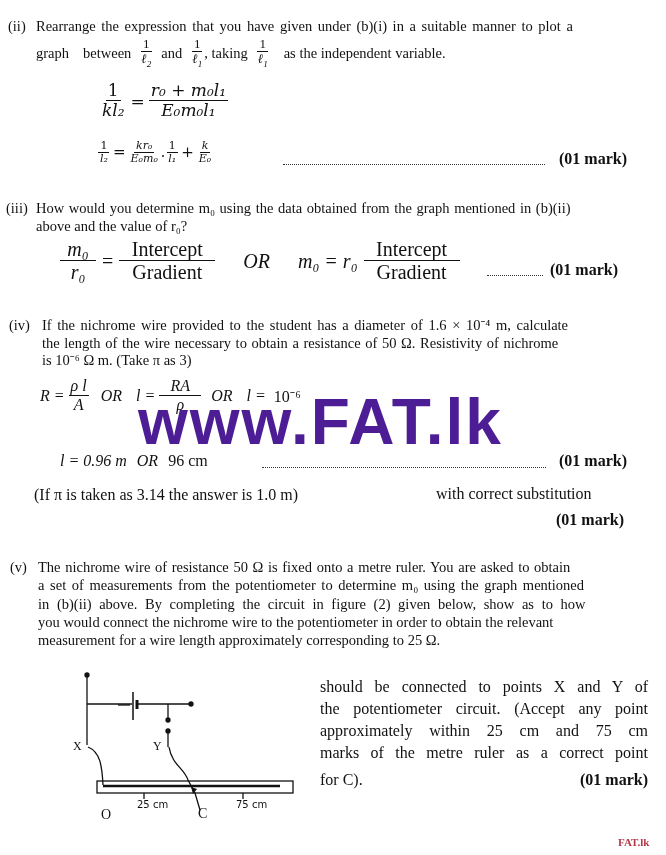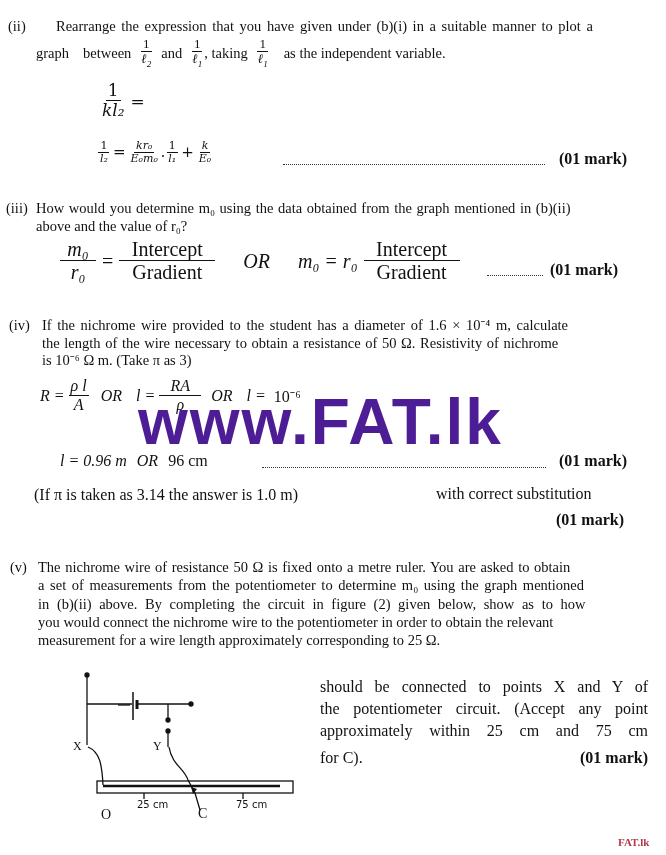--- a/index.html
+++ b/index.html
@@ -19,21 +19,21 @@
   .content { z-index:1; }
   sub, sup { font-size:70%; }
   .ffoot { font-size:11px; color:#b23a4a; font-weight:bold; font-family:"Liberation Serif", serif; }
 </style>
 </head>
 <body>
 
 <div class="abs watermark" style="left:138px; top:385px;">www.FAT.lk</div>
 
 <div class="abs content txt" style="left:8px; top:17px;">(ii)</div>
-<div class="abs content txt just" style="left:36px; top:17px; width:596px; word-spacing:2px;margin-left:20px;">Rearrange the expression that you have given under (b)(i) in a suitable manner to plot a</div>
+<div class="abs content txt just" style="left:36px; top:17px; width:596px; word-spacing:2px;">Rearrange the expression that you have given under (b)(i) in a suitable manner to plot a</div>
 
 <div class="abs content txt" style="left:36px; top:37px; width:600px; display:flex; align-items:center; white-space:nowrap;">
   <span>graph</span>
   <span style="width:14px"></span>
   <span>between</span>
   <span style="width:8px"></span>
   <span class="frac" style="font-size:13px;">
     <span class="num">1</span>
     <span class="den it"><span>ℓ</span><sub>2</sub></span>
   </span>
@@ -53,20 +53,24 @@
   <span style="width:14px"></span>
   <span>as the independent variable.</span>
 </div>
 
 <div class="abs content" style="left:100px; top:82px; display:flex; align-items:center; font-size:17px; font-family:'DejaVu Serif', serif;">
   <span class="frac">
     <span class="num">1</span>
     <span class="den it">kl₂</span>
   </span>
   <span style="margin:0 4px;">=</span>
+  <span class="frac">
+    <span class="num it">r₀ + m₀l₁</span>
+    <span class="den it">E₀m₀l₁</span>
+  </span>
 </div>
 
 <div class="abs content" style="left:98px; top:140px; display:flex; align-items:center; font-size:11px; font-family:'DejaVu Serif', serif;">
   <span class="frac">
     <span class="num">1</span>
     <span class="den it">l₂</span>
   </span>
   <span style="margin:0 3px; font-size:15px;">=</span>
   <span class="frac">
     <span class="num it">kr₀</span>
@@ -190,19 +194,20 @@
   <span class="abs" style="left:41px; top:147px; font-size:14px;">O</span>
   <span class="abs" style="left:138px; top:146px; font-size:14px;">C</span>
   <span class="abs" style="left:77px; top:139px; font-size:10px; font-family:'DejaVu Sans', sans-serif;">25 cm</span>
   <span class="abs" style="left:176px; top:139px; font-size:10px; font-family:'DejaVu Sans', sans-serif;">75 cm</span>
 </div>
 
 <div class="abs content" style="left:320px; top:676px; width:328px; font-size:16px; line-height:22px;">
   <div class="just" style="text-align-last:justify;">should be connected to points X and Y of</div>
   <div class="just" style="text-align-last:justify;">the potentiometer circuit. (Accept any point</div>
   <div class="just" style="text-align-last:justify;">approximately within 25 cm and 75 cm</div>
+  <div class="just" style="text-align-last:justify;">marks of the metre ruler as a correct point</div>
   <div style="display:flex; justify-content:space-between; margin-top:5px;">
     <span>for C).</span>
     <span class="mark">(01 mark)</span>
   </div>
 </div>
 
 <div class="abs content ffoot" style="left:618px; top:836px;">FAT.lk</div>
 
 </body></html>

